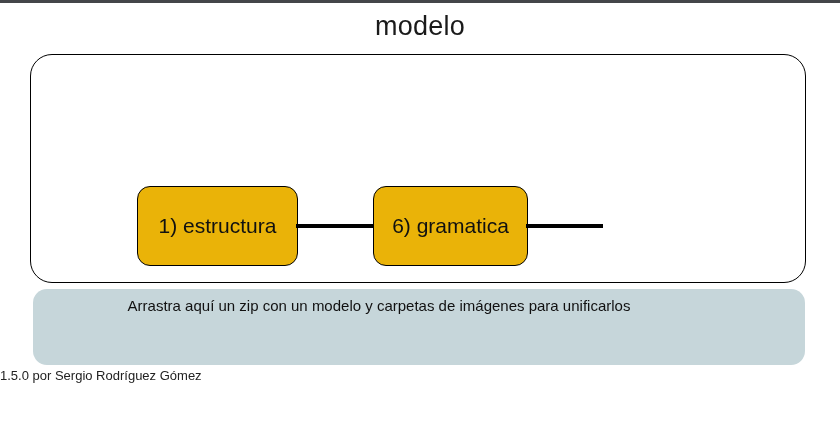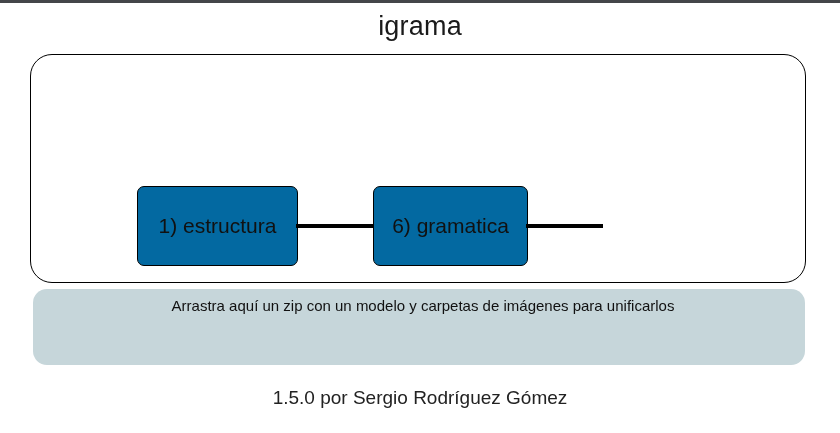--- a/index.html
+++ b/index.html
@@ -37,22 +37,22 @@
     width: 776px; height: 229px;
     box-sizing: border-box;
     border: 1.6px solid #000000;
     border-radius: 22px;
     background: #ffffff;
   }
   .node {
     position: absolute;
     box-sizing: border-box;
     border: 1.8px solid #000000;
-    border-radius: 7px;
-    background: #0369a1;
+    border-radius: 13px;
+    background: #eab308;
     display: flex;
     align-items: center;
     justify-content: center;
     font-size: 21px;
     color: #111111;
     top: 131px;
     height: 80px;
   }
   .node-1 { left: 106px; width: 161px; }
   .node-2 { left: 342px; width: 155px; }
@@ -73,38 +73,35 @@
     border-radius: 14px;
     border: none;
   }
   .dropzone-text {
     position: absolute;
     left: 0; top: 8px;
     width: 692px;
     text-align: center;
     font-size: 15px;
     color: #111111;
-    margin-left: 44px;
   }
   .footer-credit {
     position: absolute;
     left: 0; top: 368px;
     width: 840px;
-    text-align: center;
-    font-size: 19px;
+    font-size: 13px;
     color: #222222;
-    margin-top: 19px;
   }
 </style>
 </head>
 <body>
 
 <div class="window-top-edge"></div>
 
-<div class="app-title">igrama</div>
+<div class="app-title">modelo</div>
 
 <div class="flow-panel">
 
   <div class="node node-1">
     <span>1) estructura</span>
   </div>
 
   <div class="connector connector-1"></div>
 
   <div class="node node-2">

